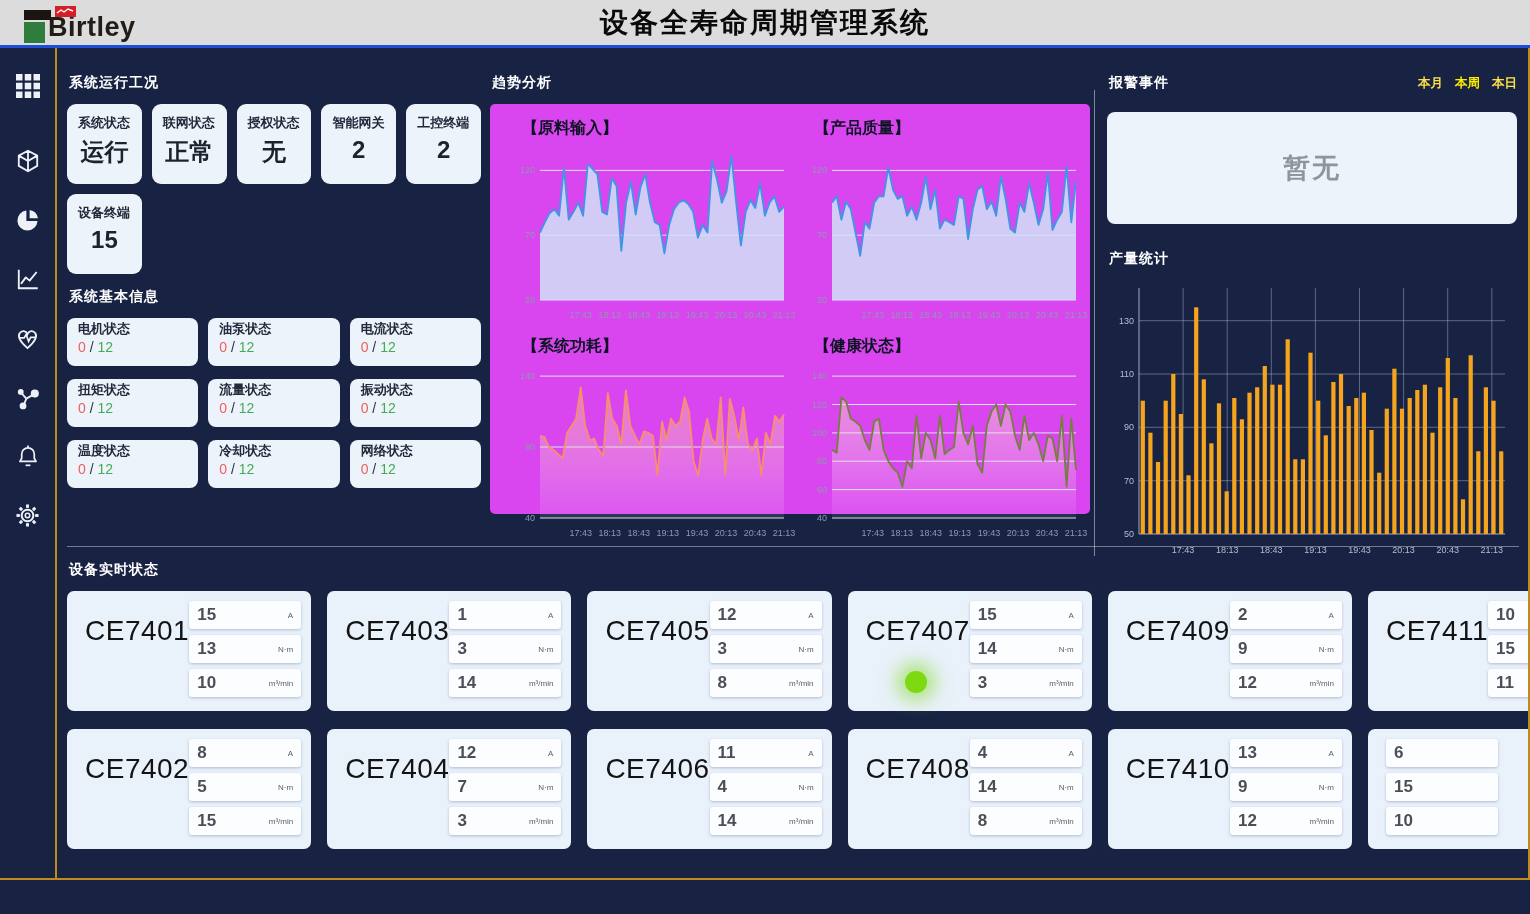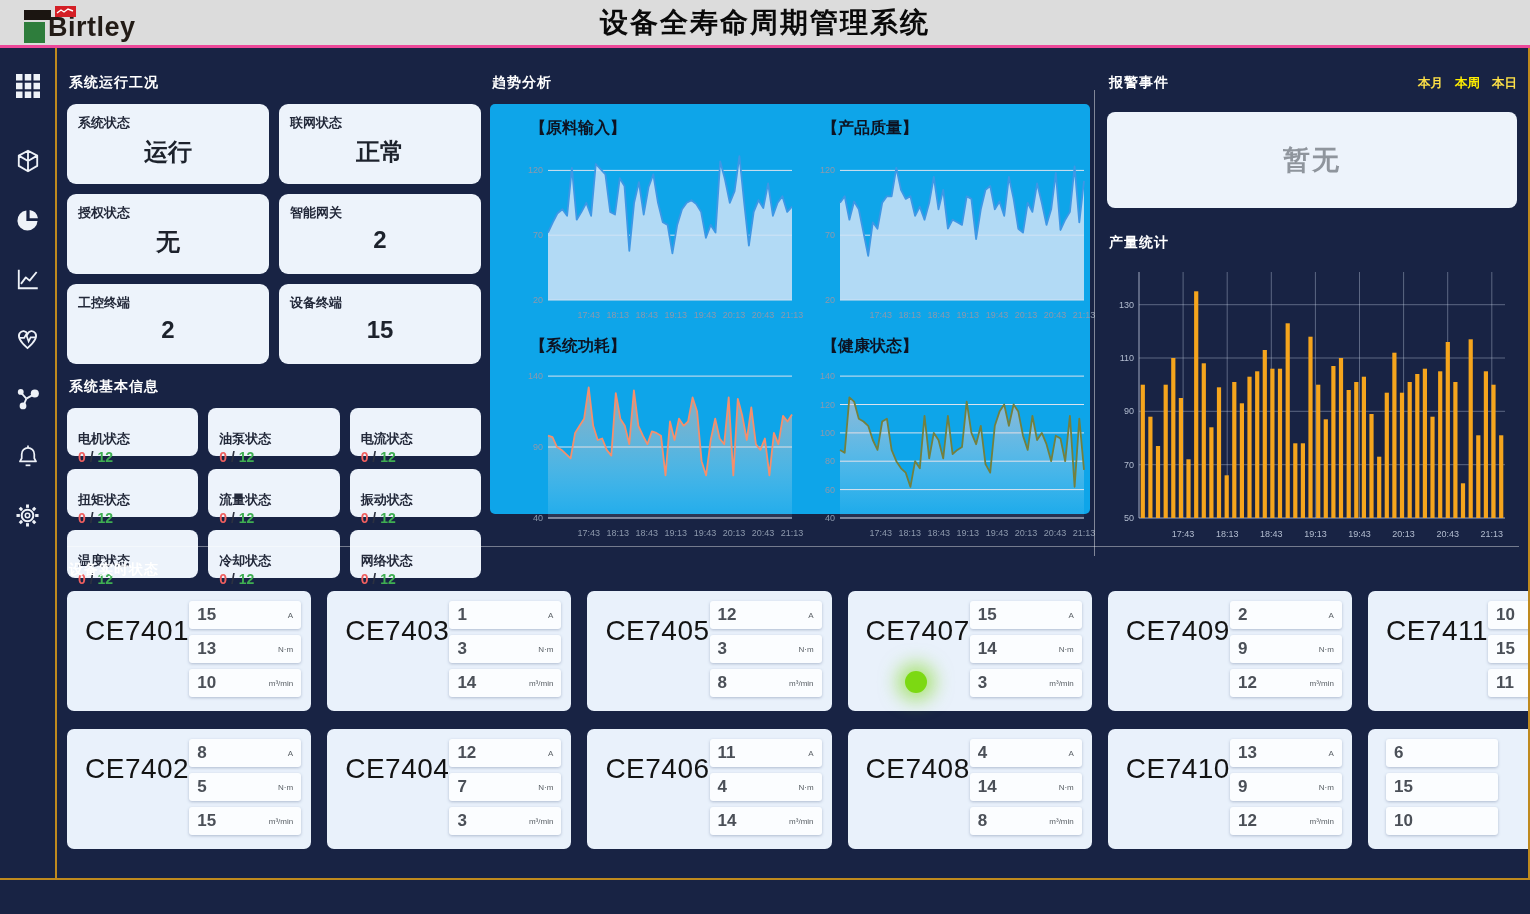--- a/index.html
+++ b/index.html
@@ -1,20 +1,20 @@
 <!DOCTYPE html>
 <html><head>
 <meta charset="utf-8">
 <style>
   * { box-sizing: border-box; margin: 0; padding: 0; }
   html,body { width:1530px; height:914px; overflow:hidden; }
   body { font-family:"Liberation Sans","DejaVu Sans",sans-serif; background:#182344; }
 
   
-  .header { height:48px; background:#dcdcdc; border-bottom:3px solid #ec4899;
+  .header { height:48px; background:#dcdcdc; border-bottom:3px solid #1d4ed8;
             display:flex; align-items:center; position:relative; }
   .logo { display:flex; align-items:flex-end; margin-left:24px; height:40px; }
   .logo-marks { position:relative; width:56px; height:38px; }
   .lm-black { position:absolute; left:0; top:5px; width:27px; height:10px; background:#1b1511; }
   .lm-red   { position:absolute; left:31px; top:1px; width:21px; height:11px; background:#d41f26; }
   .lm-red svg { display:block; }
   .lm-green { position:absolute; left:0; top:17px; width:21px; height:21px; background:#2e7d3c; }
   .logo-text { font-size:27px; font-weight:bold; color:#221b16; letter-spacing:.5px; margin-left:-32px; line-height:1; margin-bottom:2px; }
   .page-title { position:absolute; left:0; right:0; text-align:center; font-size:28px; font-weight:bold; color:#0a0a0a; letter-spacing:2px; }
 
@@ -34,44 +34,44 @@
   .main { position:relative; width:1471px; height:830px; }
   .main h2 { color:#ffffff; font-size:14px; font-weight:bold; letter-spacing:1px; margin:14px 0 12px 2px; }
 
   .panel-left  { position:absolute; left:10px;  top:12px; width:414px; }
   .panel-mid   { position:absolute; left:433px; top:12px; width:600px; }
   .v-sep       { position:absolute; left:1037px; top:42px; height:466px; width:1px; background:rgba(255,255,255,.45); }
   .panel-right { position:absolute; left:1050px; top:12px; width:410px; }
   .devices-sec { position:absolute; left:10px; top:498px; width:1452px; border-top:1px solid rgba(255,255,255,.4); padding-top:0; }
 
   
-  .run-grid { display:grid; grid-template-columns:repeat(2,1fr); gap:10px; }
+  .run-grid { display:grid; grid-template-columns:repeat(5,1fr); gap:10px; }
   .run-card { background:#edf3fb; border-radius:9px; height:80px; padding:10px 11px; }
   .run-label { font-size:13px; font-weight:bold; color:#23293a; }
   .run-value { font-size:24px; font-weight:bold; color:#1d222c; text-align:center; margin-top:4px; }
 
   .info-grid { display:grid; grid-template-columns:repeat(3,1fr); gap:13px 10px; margin-top:2px; }
-  .info-card { background:#edf3fb; border-radius:8px; height:48px; padding:22px 11px; }
+  .info-card { background:#edf3fb; border-radius:8px; height:48px; padding:2px 11px; }
   .info-label { font-size:13px; font-weight:bold; color:#23293a; }
-  .info-counts { font-size:14px; font-weight:bold; color:#2c3140; margin-top:1px; }
+  .info-counts { font-size:14px; font-weight:normal; color:#2c3140; margin-top:1px; }
   .cnt-red { color:#ef5f5f; }
   .cnt-green { color:#3fae52; }
 
   
-  .trend-card { background:#0ea5e9; border-radius:5px; height:410px; padding:4px 24px; }
+  .trend-card { background:#d946ef; border-radius:5px; height:410px; padding:4px 16px; }
   .trend-grid { display:grid; grid-template-columns:1fr 1fr; grid-template-rows:1fr 1fr; height:100%; }
   .trend-cell h3 { font-size:16px; font-weight:bold; color:#0d1322; margin:10px 0 0 16px; }
   .trend-cell svg { display:block; margin-left:2px; }
 
   
   .alarm-head { display:flex; align-items:baseline; justify-content:space-between; }
   .tabs { display:flex; gap:12px; font-size:12.5px; font-weight:bold; }
   .tab { color:#fde047; cursor:pointer; }
   .tab.active { color:#ffee00; }
-  .alarm-card { background:#edf3fb; border-radius:8px; height:96px; margin-top:8px;
+  .alarm-card { background:#edf3fb; border-radius:8px; height:112px; margin-top:8px;
                 display:flex; align-items:center; justify-content:center; }
   .alarm-empty { color:#8f959d; font-size:27px; font-weight:bold; letter-spacing:2px; }
   .prod-title { margin-top:26px !important; }
 
   
   .device-grid { display:grid; grid-template-columns:repeat(6,1fr); gap:18px 16px; }
   .device-card { position:relative; background:#e9f1fb; border-radius:7px; height:120px;
                  display:flex; justify-content:space-between; padding:10px 10px 10px 18px; cursor:pointer; }
   .device-name { font-size:28px; color:#131313; margin-top:14px; letter-spacing:.5px; }
   .metric-col { width:112px; display:flex; flex-direction:column; gap:6px; }

